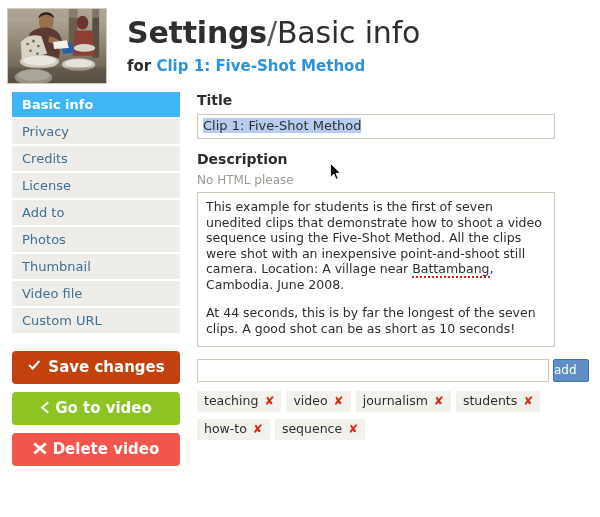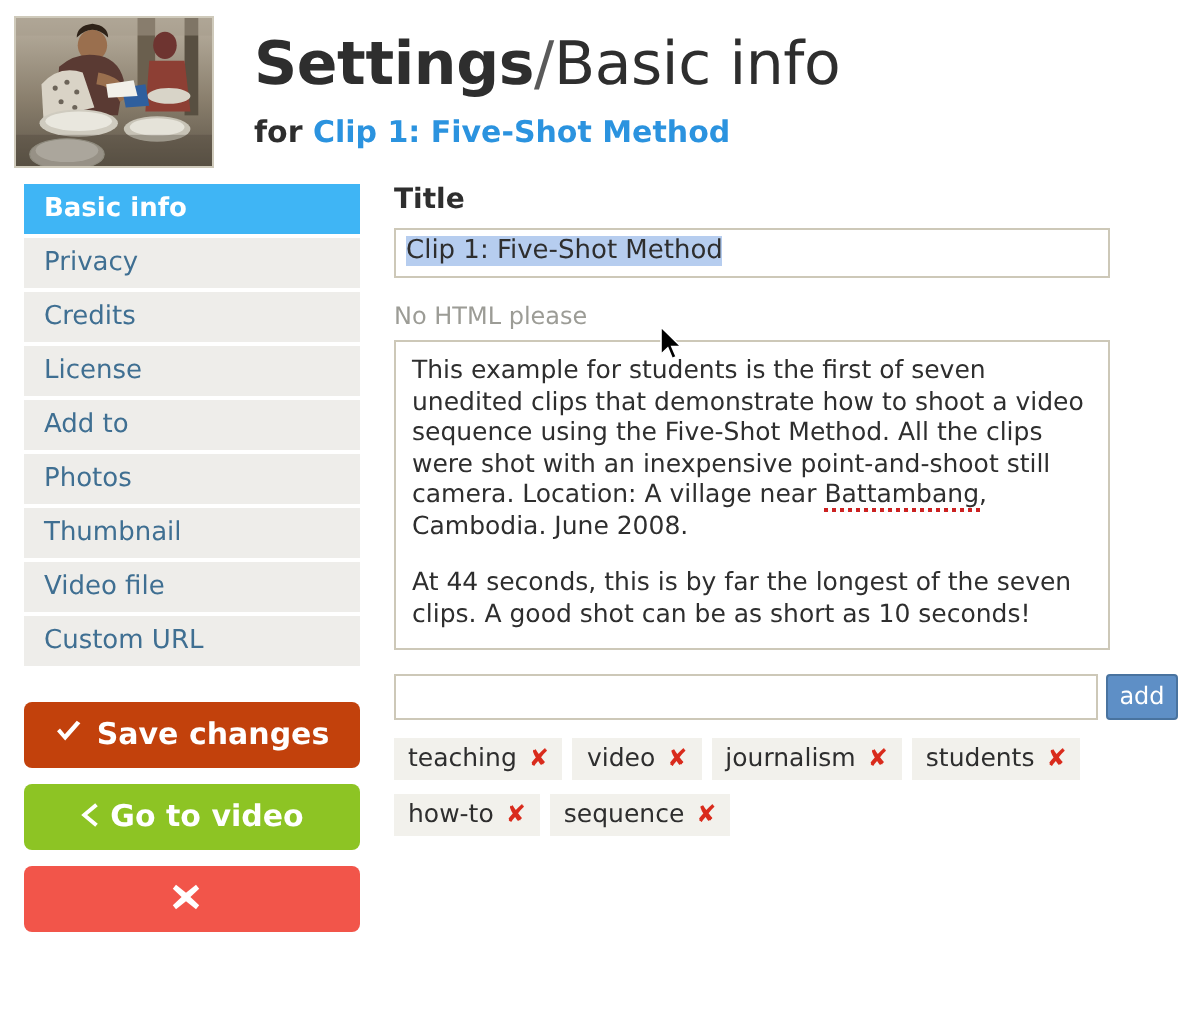--- a/index.html
+++ b/index.html
@@ -206,21 +206,21 @@
     width: 36px;
     height: 23px;
     line-height: 21px;
     box-sizing: border-box;
     background: #5e8fc6;
     border: 1px solid #49739f;
     border-radius: 2px;
     color: #ffffff;
     font-size: 12px;
     font-family: "DejaVu Sans", "Liberation Sans", sans-serif;
-    text-align: center;
+    text-align: left;
     cursor: pointer;
     padding: 0;
   }
 
   .tag-list {
     margin-top: 9px;
     display: flex;
     flex-wrap: wrap;
     width: 372px;
   }
@@ -349,36 +349,37 @@
             <path d="M7.6 0.6 L8.9 2.1 L3.6 6.5 L8.9 10.9 L7.6 12.4 L0.6 6.5 Z" fill="#ffffff"></path>
           </svg>
         </span><span>Go to video</span>
       </button>
 
       <button class="btn btn-delete">
         <span class="ico">
           <svg width="14" height="13" viewBox="0 0 14 13" aria-hidden="true">
             <path d="M2.0 0.4 L7.0 4.4 L12.0 0.4 L13.6 2.4 L9.2 6.5 L13.6 10.6 L12.0 12.6 L7.0 8.6 L2.0 12.6 L0.4 10.6 L4.8 6.5 L0.4 2.4 Z" fill="#ffffff"></path>
           </svg>
-        </span>
+        </span><span>Delete video</span>
       </button>
 
     </div>
   </div>
 
   <div class="content">
 
     <div class="field-block">
       <p class="field-label">Title</p>
       <div class="text-input title-input-wrap">
         <span class="selected-text">Clip 1: Five-Shot Method</span>
       </div>
     </div>
 
     <div class="field-block">
+      <p class="field-label">Description</p>
       <p class="hint">No HTML please</p>
       <div class="desc-box">
         <p><span>This example for students is the first of seven unedited clips that demonstrate how to shoot a video sequence using the Five-Shot Method. All the clips were shot with an inexpensive point-and-shoot still camera. Location: A village near </span><span class="misspelled">Battambang</span><span>, Cambodia. June 2008.</span></p>
         <p>At 44 seconds, this is by far the longest of the seven clips. A good shot can be as short as 10 seconds!</p>
       </div>
     </div>
 
     <div class="field-block">
 
       <div class="tag-row">

